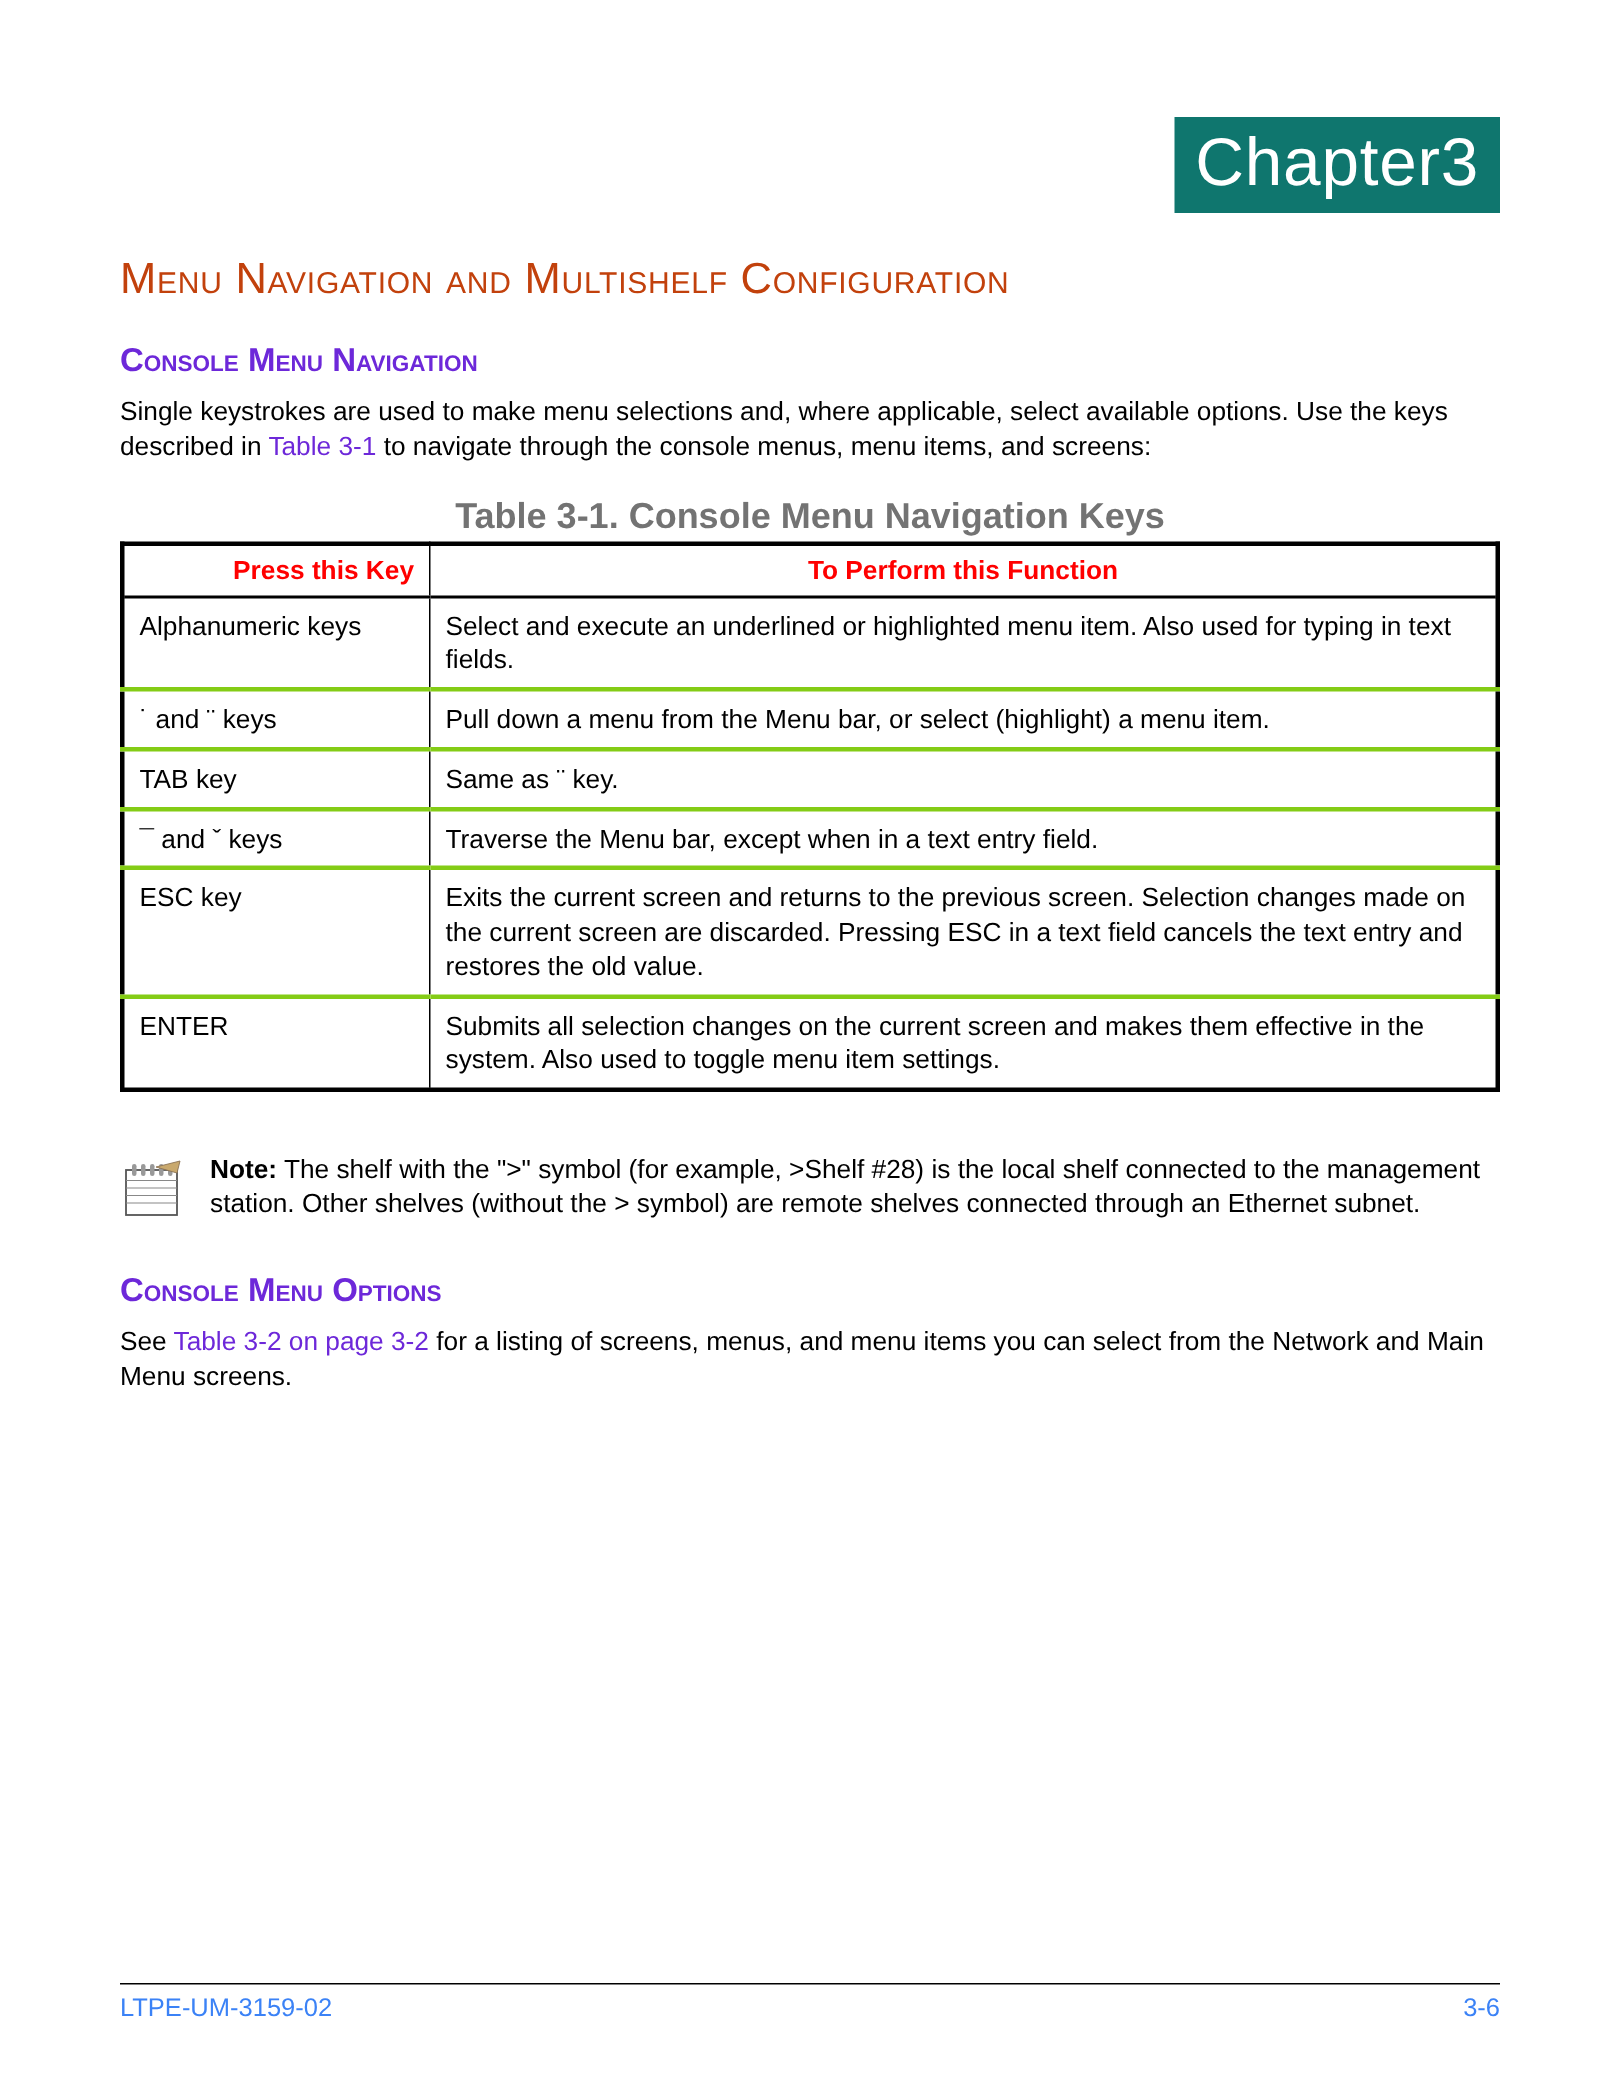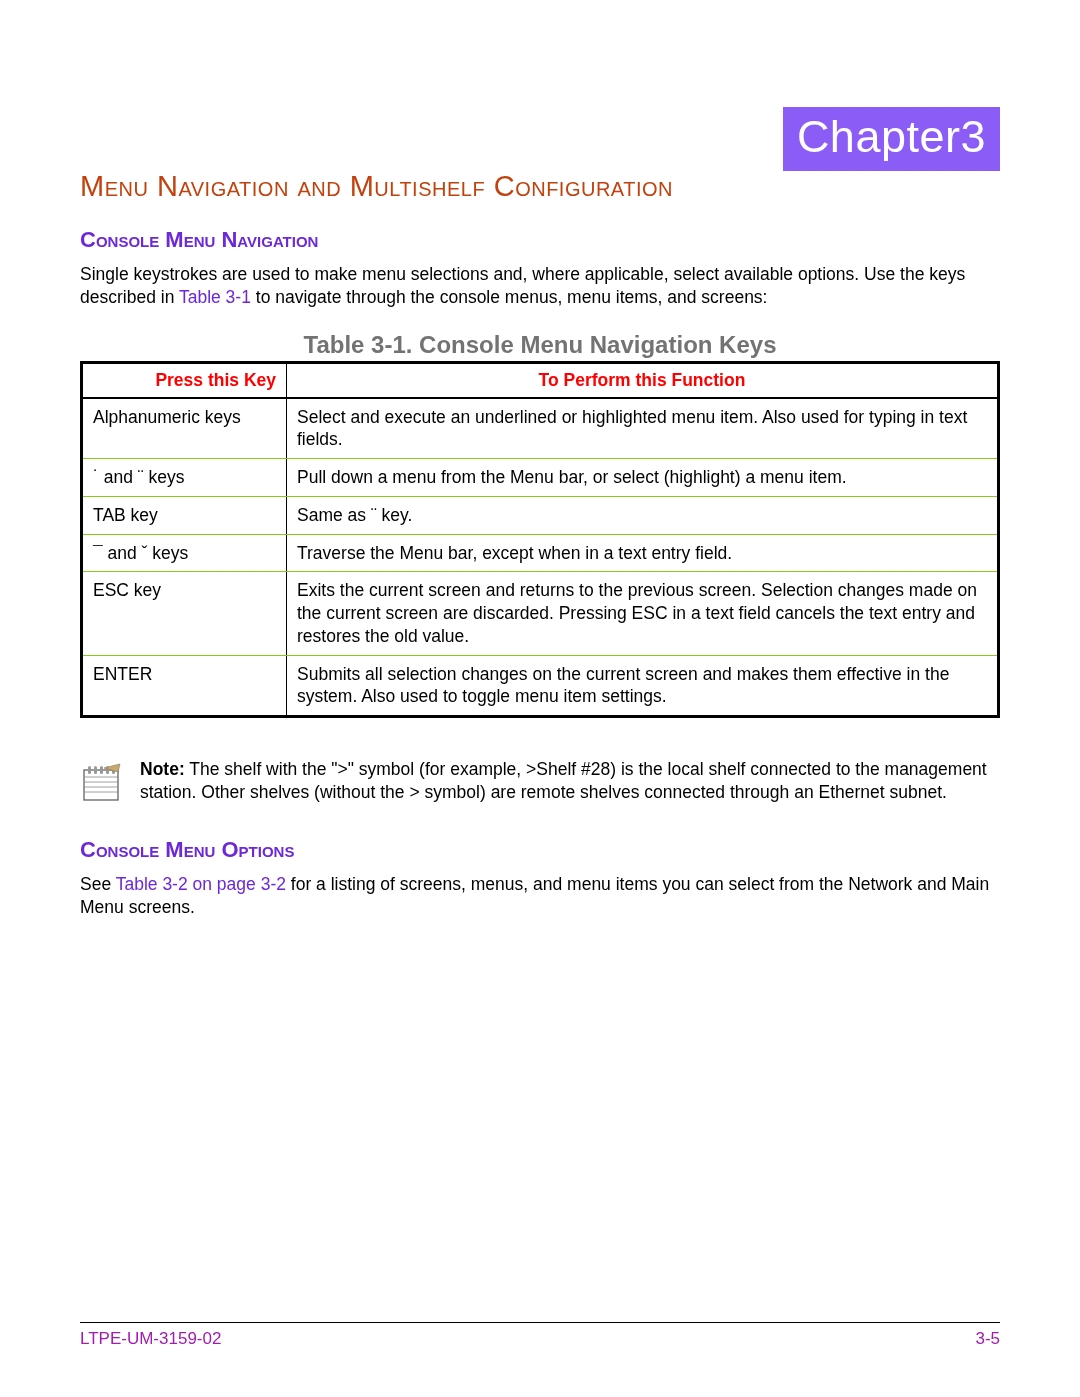--- a/index.html
+++ b/index.html
@@ -9,26 +9,25 @@
     background: #fff;
     font-family: Arial, Helvetica, sans-serif;
     position: relative;
     padding: 78px 80px 0 80px;
     color: #000;
   }
   .chapter-badge {
     position: absolute;
     top: 78px;
     right: 80px;
-    background: #8b5cf6;
+    background: #0f766e;
     color: #fff;
     font-size: 45px;
     padding: 4px 14px 8px 14px;
     letter-spacing: 0.5px;
-    margin-top: 29px;
   }
   .main-title {
     color: #c2410c;
     font-variant: small-caps;
     font-size: 29px;
     font-weight: 400;
     margin-top: 92px;
     margin-bottom: 24px;
     letter-spacing: 0.5px;
   }
@@ -67,21 +66,21 @@
     border-bottom: 2px solid #000;
     border-right: 1px solid #000;
   }
   table.nav-keys th:first-child { text-align: right; width: 205px; }
   table.nav-keys th:last-child { text-align: center; border-right: none; }
   table.nav-keys td {
     font-size: 17.5px;
     line-height: 1.3;
     padding: 7px 10px;
     border-right: 1px solid #000;
-    border-bottom: 1px solid #84cc16;
+    border-bottom: 3px solid #84cc16;
     vertical-align: top;
   }
   table.nav-keys td:last-child { border-right: none; }
   table.nav-keys tr:last-child td { border-bottom: none; }
   .note-block {
     display: flex;
     gap: 18px;
     align-items: flex-start;
     margin-bottom: 33px;
     justify-content: center;
@@ -100,21 +99,21 @@
   .footer {
     position: absolute;
     bottom: 48px;
     left: 80px;
     right: 80px;
     border-top: 1px solid #000;
     padding-top: 6px;
     display: flex;
     justify-content: space-between;
     font-size: 17px;
-    color: #a21caf;
+    color: #3b82f6;
   }
 </style>
 </head>
 <body>
 
 <div class="chapter-badge">Chapter3</div>
 
 <h1 class="main-title">Menu Navigation and Multishelf Configuration</h1>
 
 <h2 class="section-title">Console Menu Navigation</h2>
@@ -179,14 +178,14 @@
 </div>
 
 <h2 class="section-title">Console Menu Options</h2>
 
 <p class="body-text">
   <span>See </span><span class="link-ref">Table 3-2 on page 3-2</span><span> for a listing of screens, menus, and menu items you can select from the Network and Main Menu screens.</span>
 </p>
 
 <div class="footer">
   <span>LTPE-UM-3159-02</span>
-  <span>3-5</span>
+  <span>3-6</span>
 </div>
 
 </body></html>

